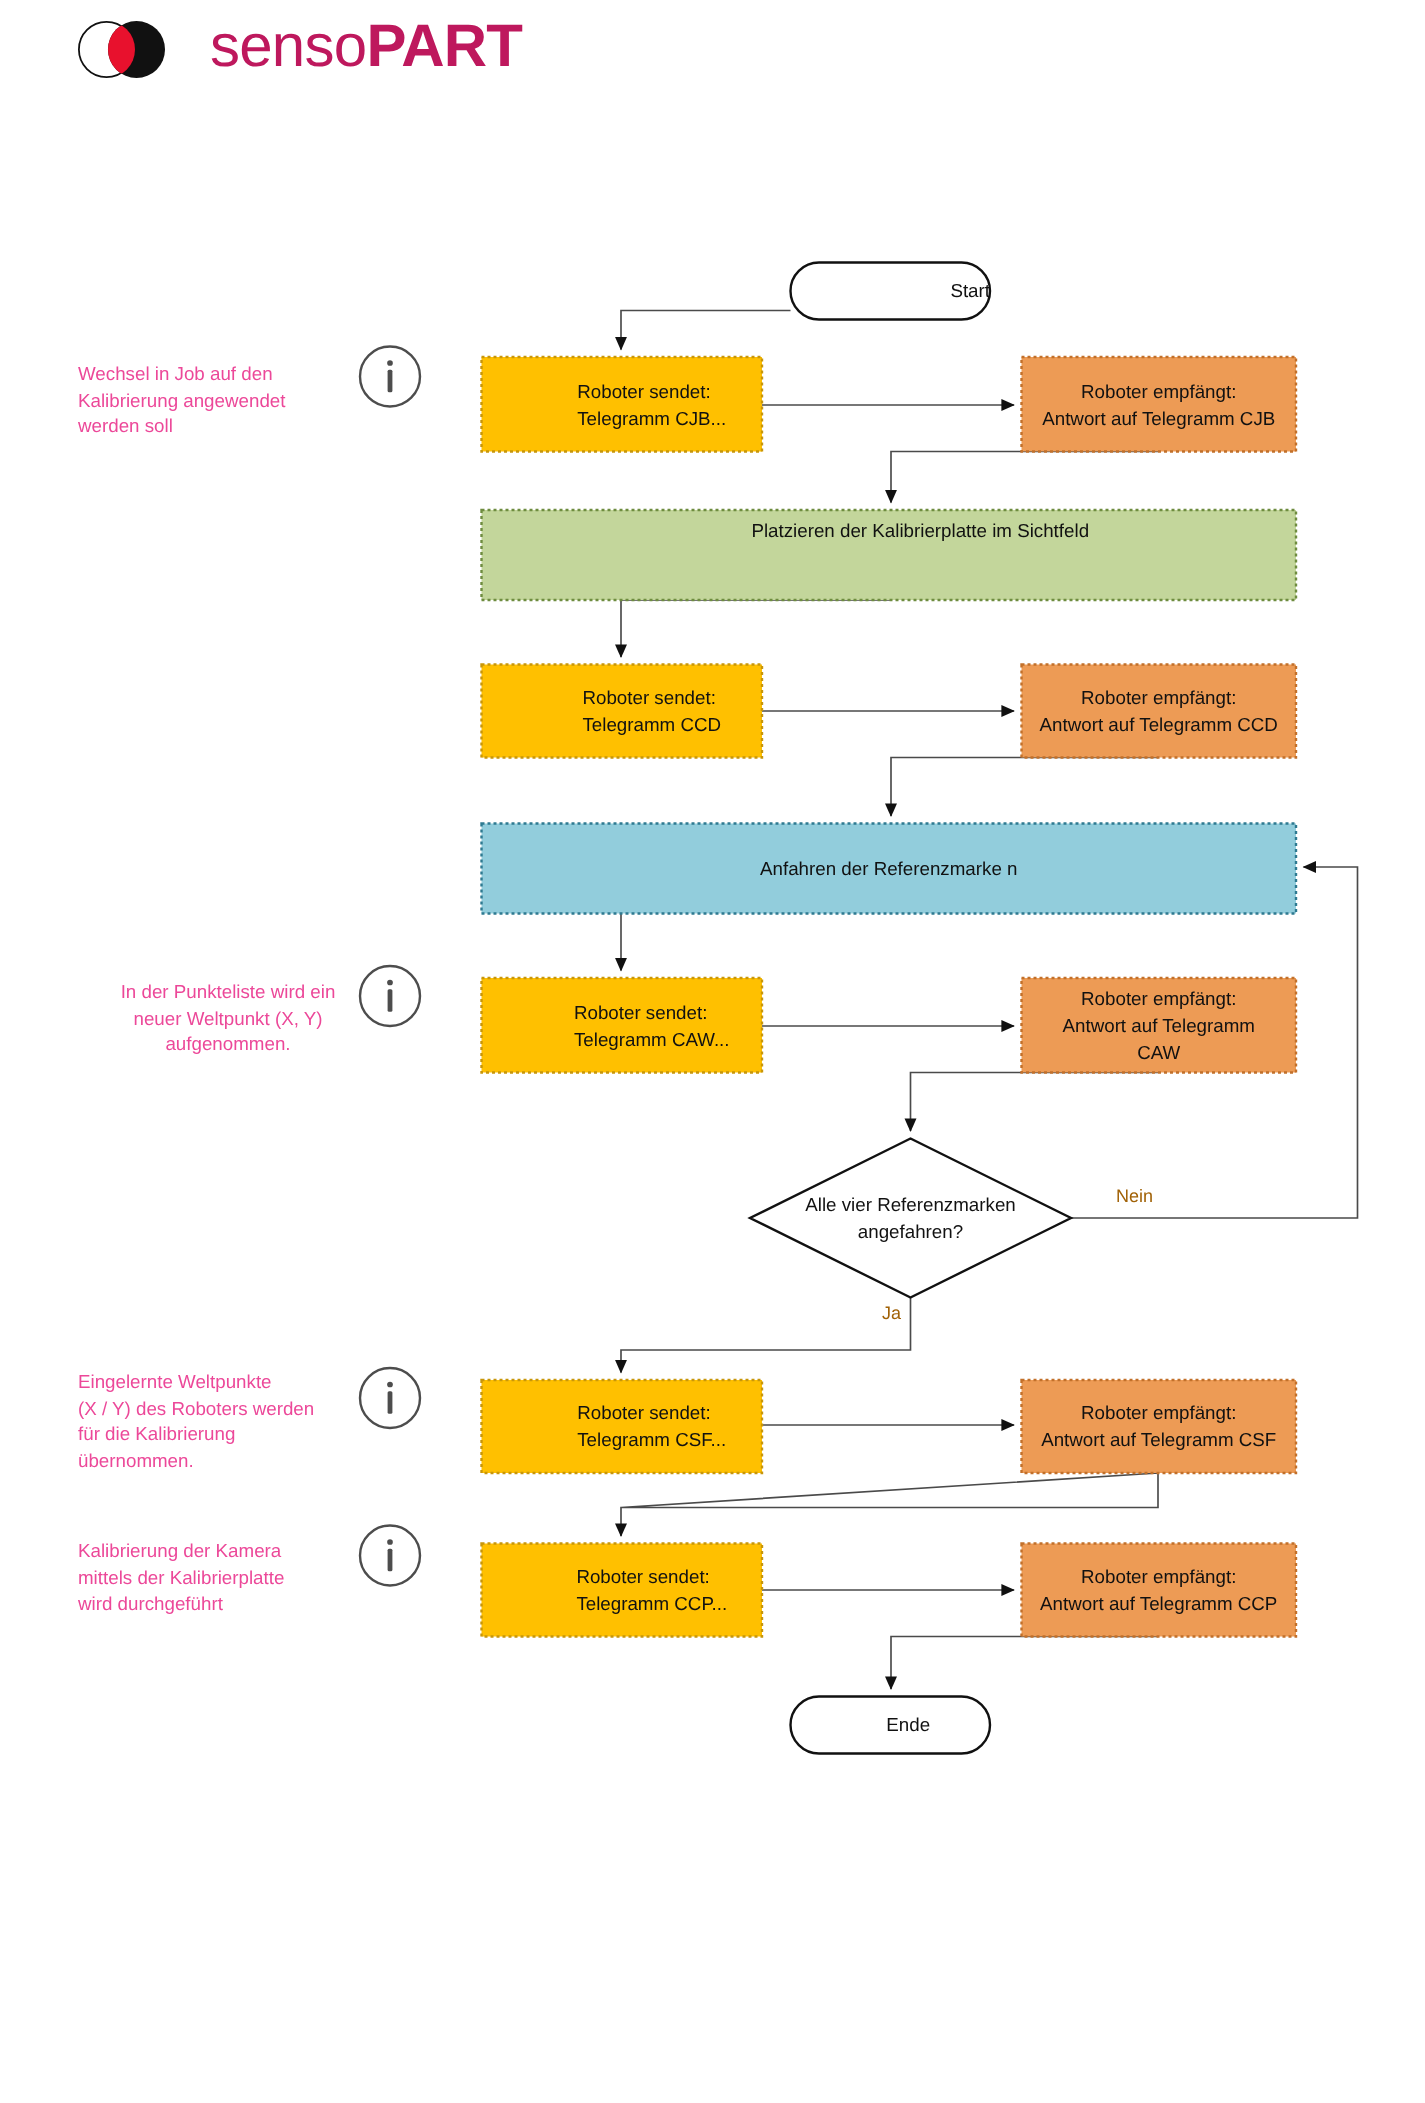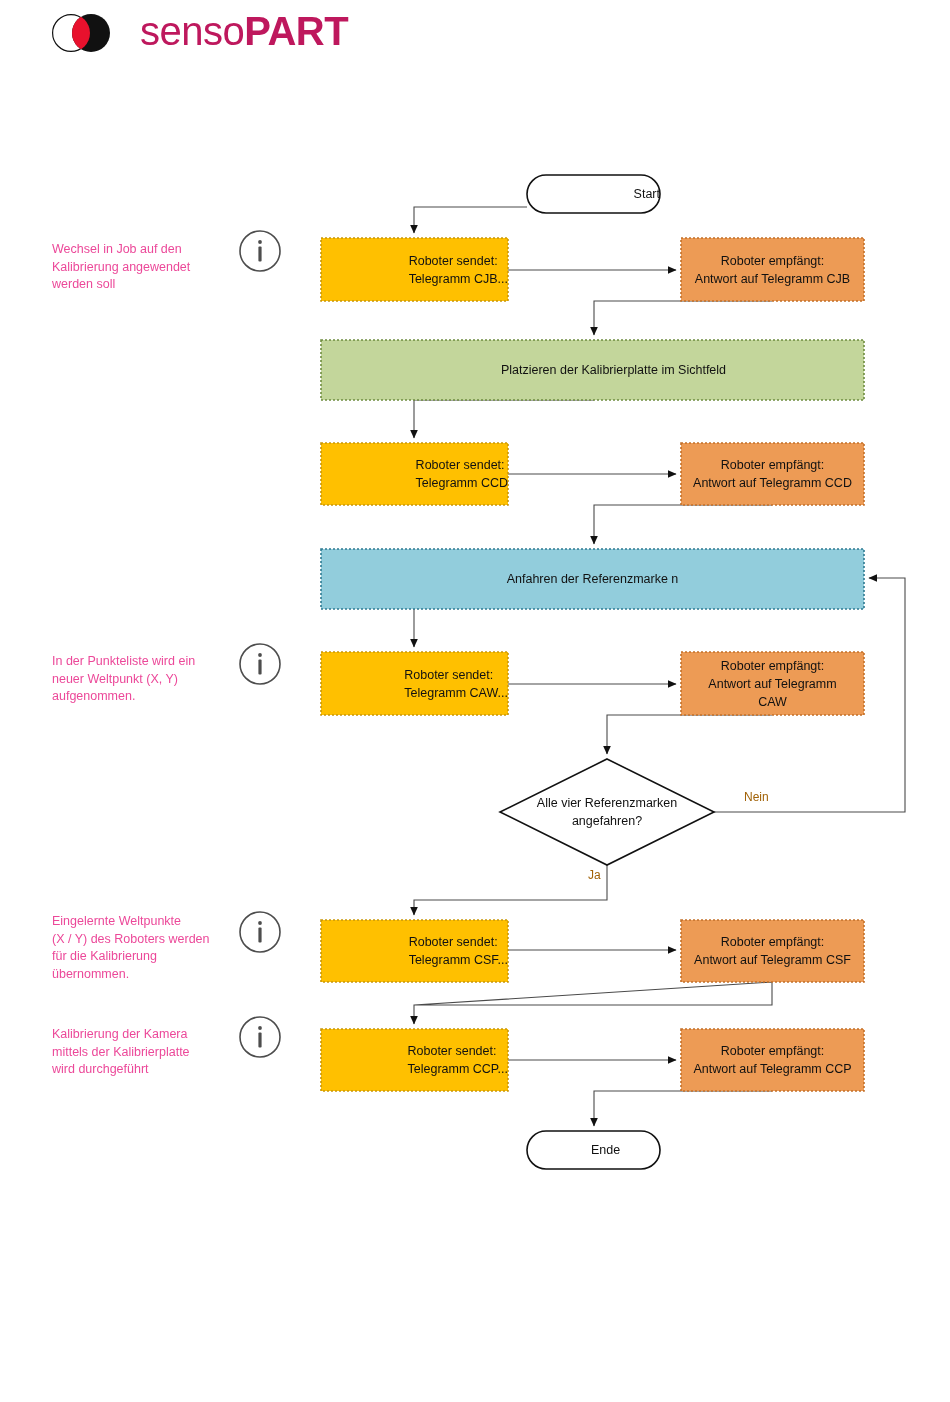--- a/index.html
+++ b/index.html
@@ -72,21 +72,21 @@
     position: absolute;
     display: flex;
     align-items: center;
     box-sizing: border-box;
     font-size: 12.5px;
     line-height: 18px;
     color: #111111;
     pointer-events: none;
   }
   .node-text.center { justify-content: center; text-align: center; }
-  .node-text.leftish { justify-content: flex-end; text-align: left; padding-left: 40px; }
+  .node-text.leftish { justify-content: center; text-align: left; padding-left: 40px; }
   .edge-label {
     position: absolute;
     font-size: 12px;
     color: #a16207;
   }
 </style>
 </head>
 <body>
 
 <div id="logo">
@@ -176,21 +176,21 @@
 <div class="node-text center" style="left:527px;top:1131px;width:157px;height:38px;">
   <span>Ende</span>
 </div>
 
 <div class="node-text leftish" style="left:321px;top:238px;width:187px;height:63px;">
   <span><span>Roboter sendet:</span><br><span>Telegramm CJB...</span></span>
 </div>
 <div class="node-text center" style="left:681px;top:238px;width:183px;height:63px;">
   <span><span>Roboter empfängt:</span><br><span>Antwort auf Telegramm CJB</span></span>
 </div>
-<div class="node-text center" style="left:321px;top:340px;width:585px;height:60px;">
+<div class="node-text center" style="left:321px;top:324px;width:585px;height:60px;">
   <span>Platzieren der Kalibrierplatte im Sichtfeld</span>
 </div>
 <div class="node-text leftish" style="left:321px;top:443px;width:187px;height:62px;">
   <span><span>Roboter sendet:</span><br><span>Telegramm CCD</span></span>
 </div>
 <div class="node-text center" style="left:681px;top:443px;width:183px;height:62px;">
   <span><span>Roboter empfängt:</span><br><span>Antwort auf Telegramm CCD</span></span>
 </div>
 <div class="node-text center" style="left:321px;top:549px;width:543px;height:60px;border-radius:25px;">
   <span>Anfahren der Referenzmarke n</span>
@@ -225,21 +225,21 @@
   <span>Wechsel in Job auf den</span><br>
   <span>Kalibrierung angewendet</span><br>
   <span>werden soll</span>
 </div>
 <svg class="note-icon" style="left:238px;top:229px;" viewBox="0 0 44 44">
   <circle cx="22" cy="22" r="20" fill="none" stroke="#4d4d4d" stroke-width="1.6"></circle>
   <circle cx="22" cy="13" r="1.9" fill="#4d4d4d"></circle>
   <rect x="20.4" y="17.5" width="3.2" height="15" rx="1" fill="#4d4d4d"></rect>
 </svg>
 
-<div class="note" style="left:52px;top:653px;">
+<div class="note" style="left:52px;top:653px;text-align:center;">
   <span>In der Punkteliste wird ein</span><br>
   <span>neuer Weltpunkt (X, Y)</span><br>
   <span>aufgenommen.</span>
 </div>
 <svg class="note-icon" style="left:238px;top:642px;" viewBox="0 0 44 44">
   <circle cx="22" cy="22" r="20" fill="none" stroke="#4d4d4d" stroke-width="1.6"></circle>
   <circle cx="22" cy="13" r="1.9" fill="#4d4d4d"></circle>
   <rect x="20.4" y="17.5" width="3.2" height="15" rx="1" fill="#4d4d4d"></rect>
 </svg>
 

